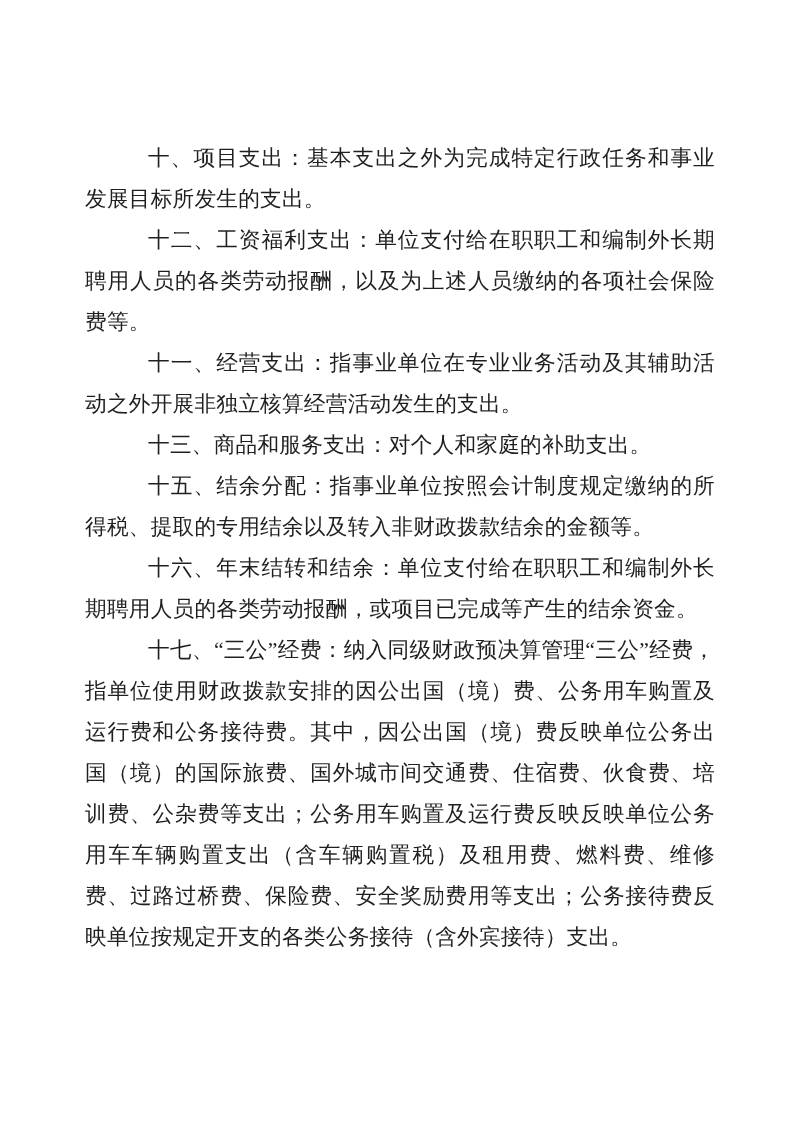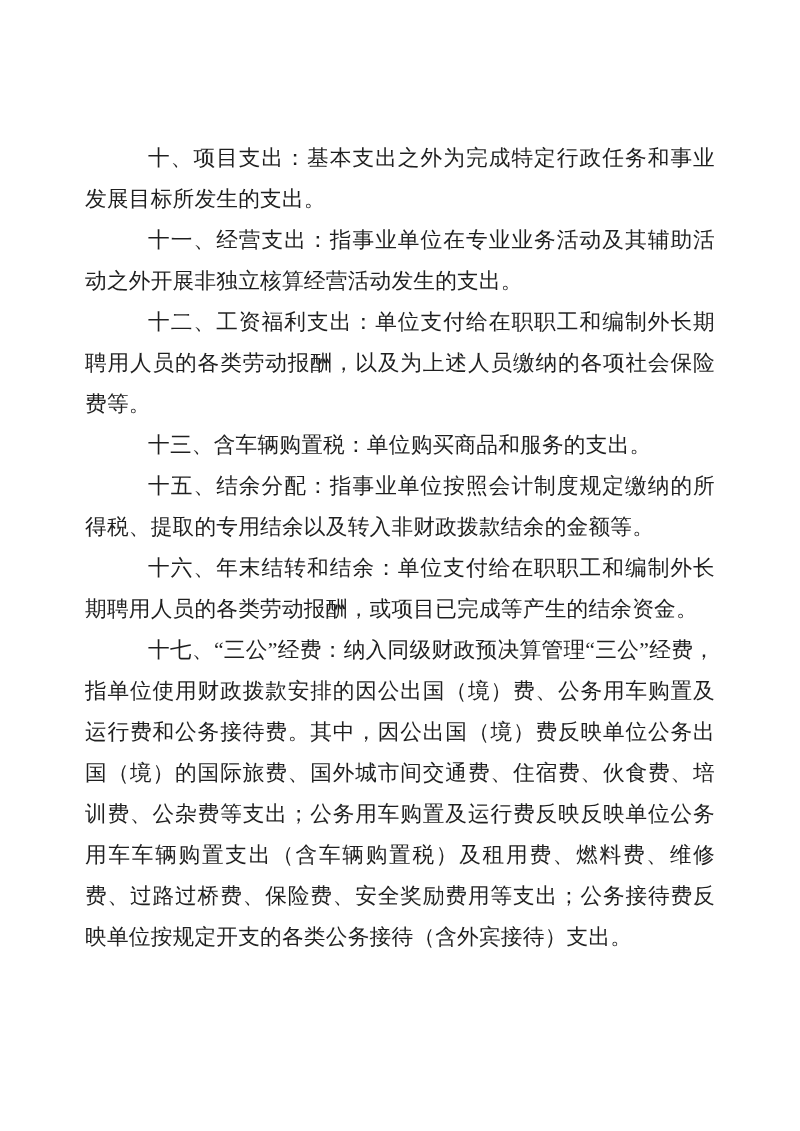--- a/index.html
+++ b/index.html
@@ -43,21 +43,21 @@
     color: #1f1f1f;
     letter-spacing: 1px;
   }
 </style>
 </head>
 <body>
 
 <div class="page">
   <div class="text-block">
     <p class="para">十、项目支出：基本支出之外为完成特定行政任务和事业发展目标所发生的支出。</p>
+    <p class="para">十二、工资福利支出：单位支付给在职职工和编制外长期聘用人员的各类劳动报酬，以及为上述人员缴纳的各项社会保险费等。</p>
     <p class="para">十一、经营支出：指事业单位在专业业务活动及其辅助活动之外开展非独立核算经营活动发生的支出。</p>
-    <p class="para">十二、工资福利支出：单位支付给在职职工和编制外长期聘用人员的各类劳动报酬，以及为上述人员缴纳的各项社会保险费等。</p>
-    <p class="para">十三、含车辆购置税：单位购买商品和服务的支出。</p>
+    <p class="para">十三、商品和服务支出：对个人和家庭的补助支出。</p>
     <p class="para">十五、结余分配：指事业单位按照会计制度规定缴纳的所得税、提取的专用结余以及转入非财政拨款结余的金额等。</p>
     <p class="para">十六、年末结转和结余：单位支付给在职职工和编制外长期聘用人员的各类劳动报酬，或项目已完成等产生的结余资金。</p>
     <p class="para">十七、“三公”经费：纳入同级财政预决算管理“三公”经费，指单位使用财政拨款安排的因公出国（境）费、公务用车购置及运行费和公务接待费。其中，因公出国（境）费反映单位公务出国（境）的国际旅费、国外城市间交通费、住宿费、伙食费、培训费、公杂费等支出；公务用车购置及运行费反映反映单位公务用车车辆购置支出（含车辆购置税）及租用费、燃料费、维修费、过路过桥费、保险费、安全奖励费用等支出；公务接待费反映单位按规定开支的各类公务接待（含外宾接待）支出。</p>
   </div>
   <div class="footer">- 23 -</div>
 </div>
 
 </body></html>

